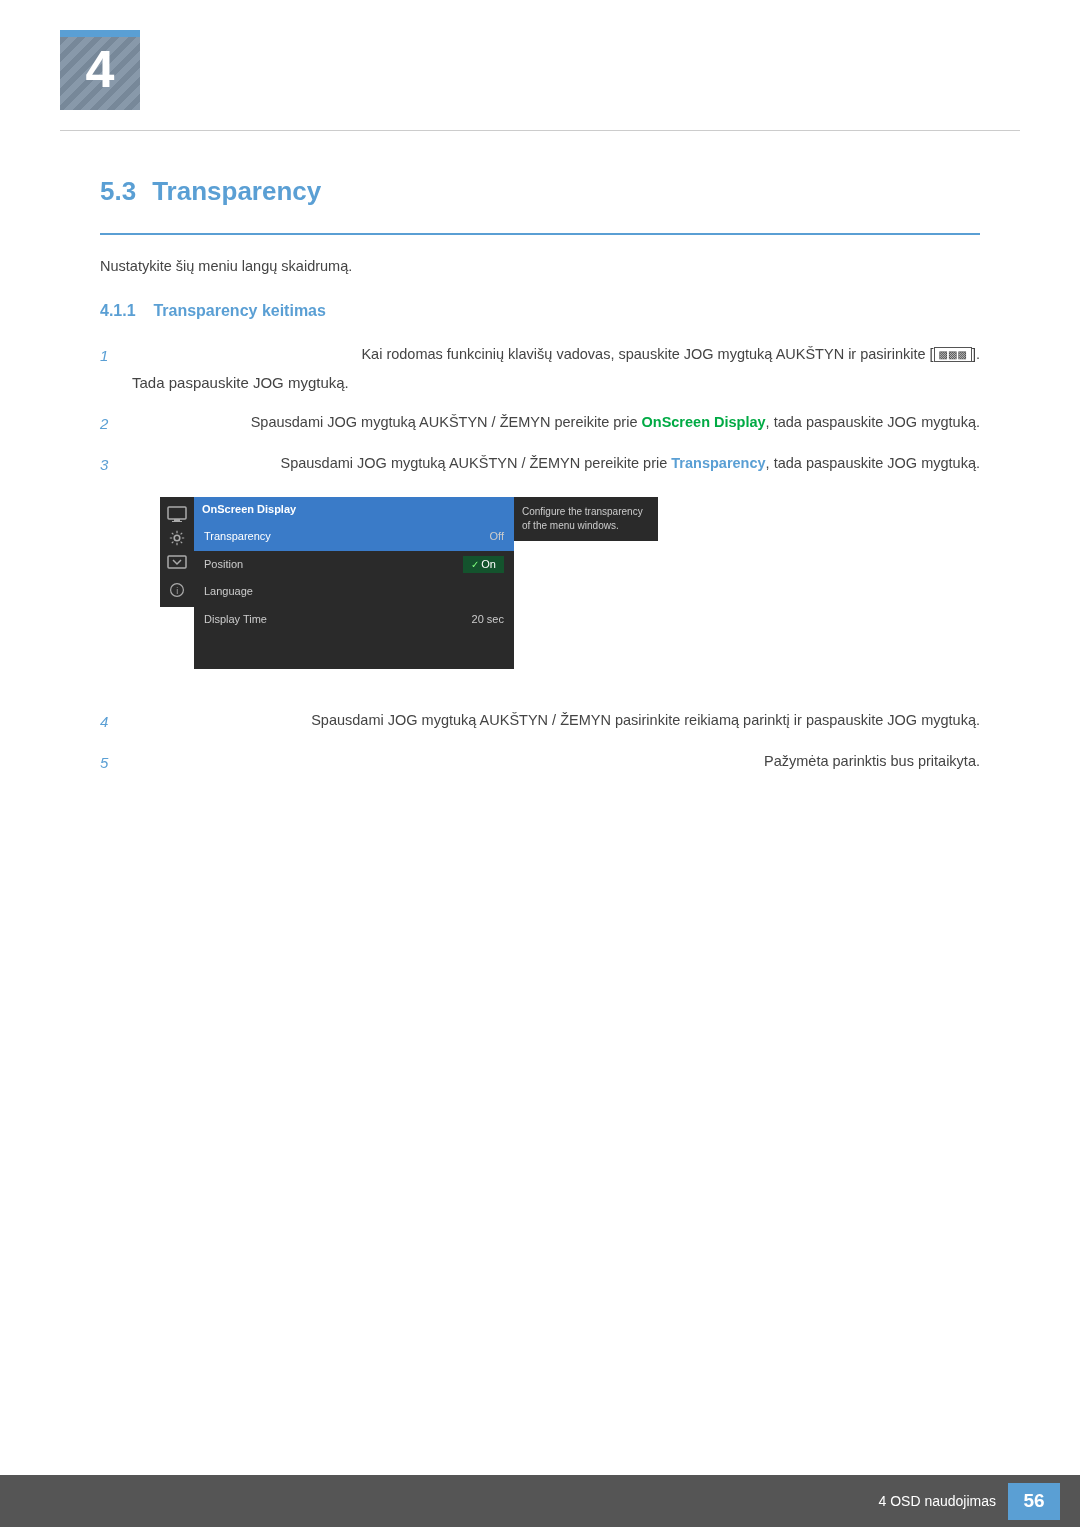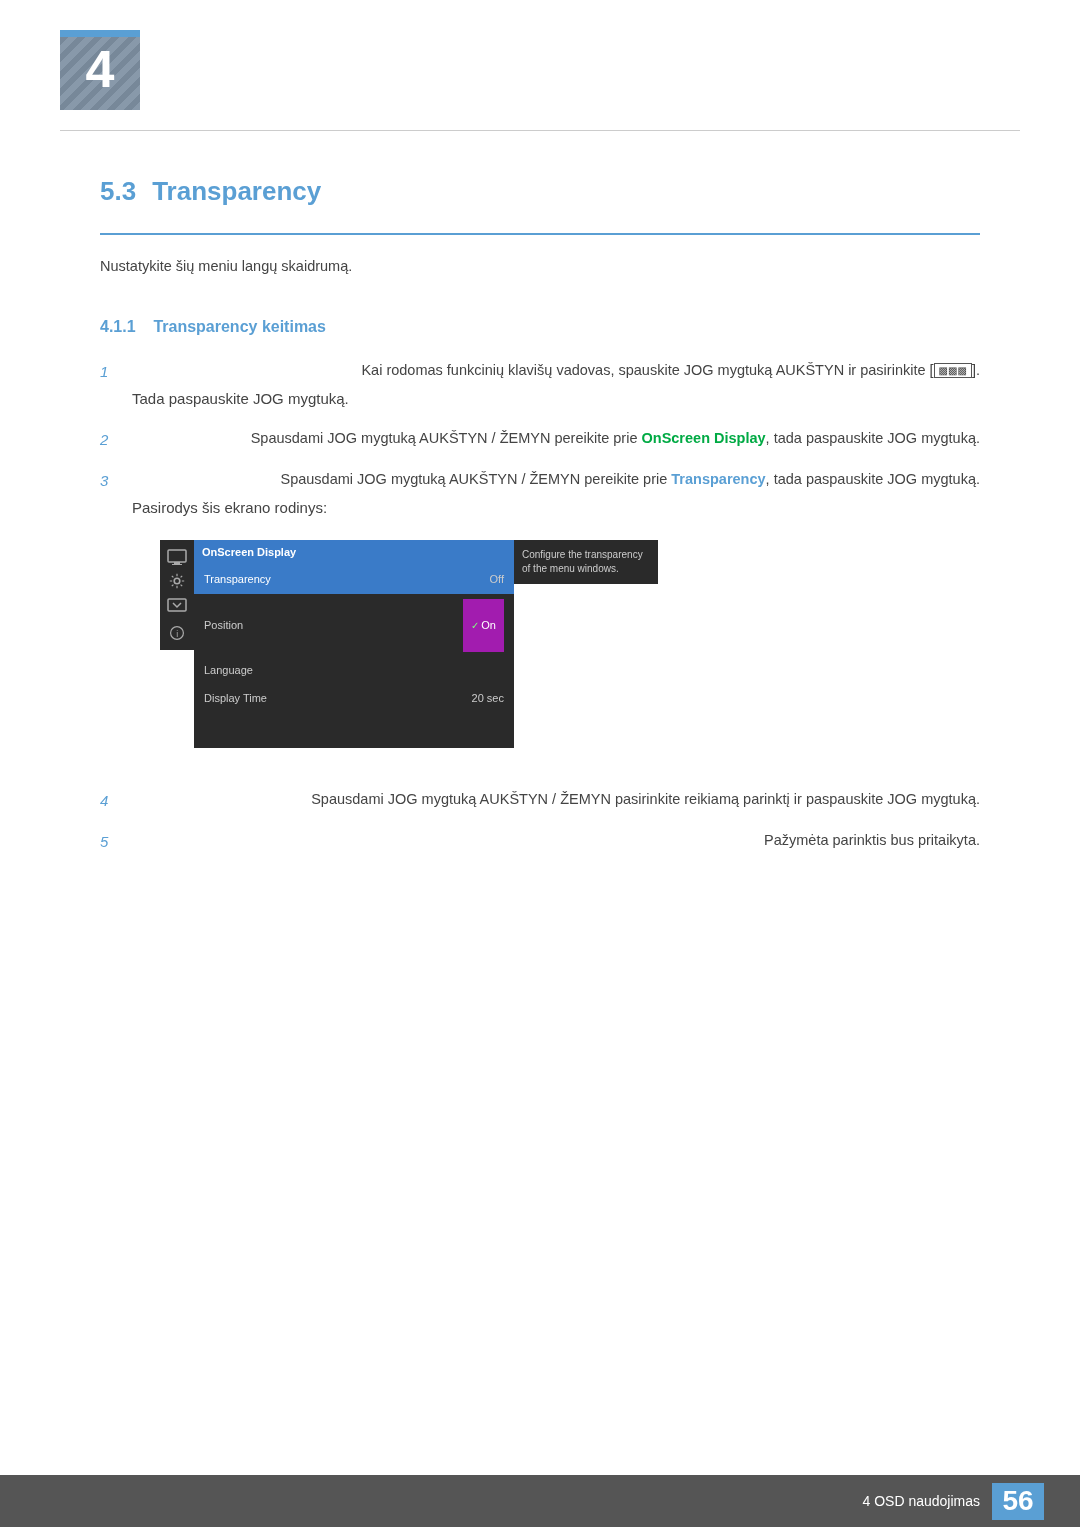--- a/index.html
+++ b/index.html
@@ -84,21 +84,21 @@
 
     .section-rule {
       border: none;
       border-top: 2px solid #5a9fd4;
       margin-bottom: 20px;
     }
 
     .section-intro {
       font-size: 14.5px;
       color: #444;
-      margin-bottom: 36px;
+      margin-bottom: 20px;
     }
 
     
     .subsection-title {
       font-size: 16px;
       font-weight: bold;
       color: #5a9fd4;
       margin-bottom: 20px;
     }
 
@@ -211,23 +211,23 @@
     .screen-menu-item .item-name {
       flex: 1;
     }
 
     .screen-menu-item .item-value {
       color: #ccc;
       font-size: 11px;
     }
 
     .screen-menu-item .item-value.on-value {
-      background: #a21caf;
-      color: white;
-      padding: 18px 8px;
+      background: #14532d;
+      color: white;
+      padding: 0 8px;
     }
 
     .checkmark {
       color: #7fff7f;
       margin-right: 2px;
       font-size: 10px;
     }
 
     .screen-sidebar {
       background: #2a2a2a;
@@ -242,34 +242,34 @@
     .page-footer {
       position: absolute;
       bottom: 0;
       left: 0;
       right: 0;
       height: 52px;
       background: #555;
       display: flex;
       align-items: center;
       justify-content: flex-end;
-      padding: 0 36px;
+      padding: 0 20px;
       gap: 0;
     }
 
     .footer-text {
       color: white;
       font-size: 14px;
       margin-right: 12px;
     }
 
     .footer-page-box {
       background: #5a9fd4;
       color: white;
-      font-size: 28px;
+      font-size: 19px;
       font-weight: bold;
       width: 52px;
       height: 37px;
       display: flex;
       align-items: center;
       justify-content: center;
     }
 
     
     .chapter-box-wrapper {
@@ -381,21 +381,20 @@
         </span>
       </li>
 
       <li class="step-item-with-sub">
         <div class="step-row">
           <span class="step-number"><em>3</em></span>
           <span class="step-text">
             Spausdami JOG mygtuką AUKŠTYN / ŽEMYN pereikite prie <span class="link-text-blue">Transparency</span>, tada paspauskite JOG mygtuką.
           </span>
         </div>
-        <div class="step-subtext">Pasirodys šis ekrano rodinys:</div>
 
         <div class="screen-display">
 
           <div class="screen-left-icons">
 
             <div class="screen-icon monitor-icon">
               <svg viewBox="0 0 20 16">
                 <rect x="1" y="1" width="18" height="12" rx="1" fill="none" stroke="#aaa" stroke-width="1.5"></rect>
                 <rect x="7" y="13" width="6" height="2" fill="#aaa"></rect>
                 <rect x="5" y="15" width="10" height="1" fill="#aaa"></rect>

